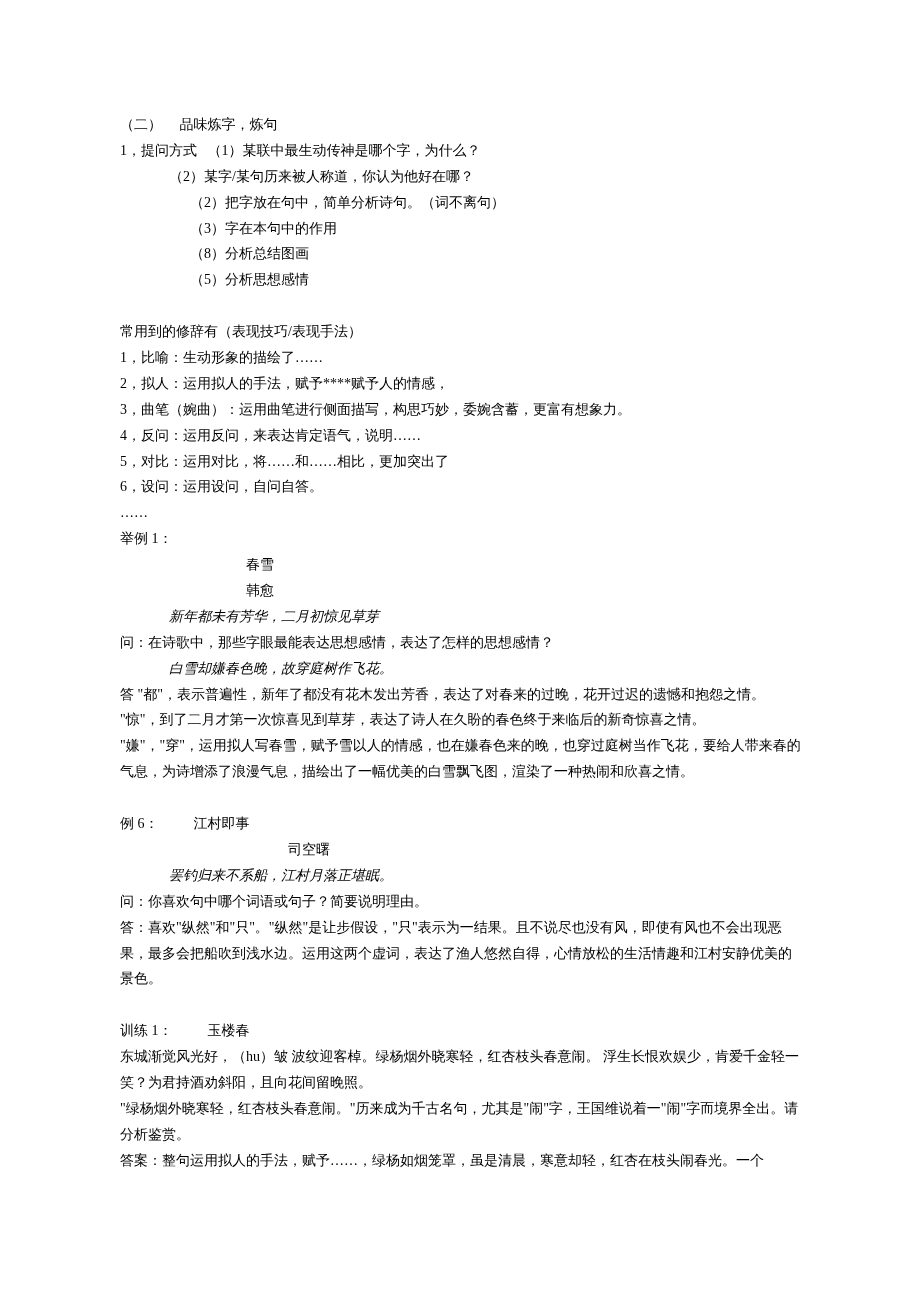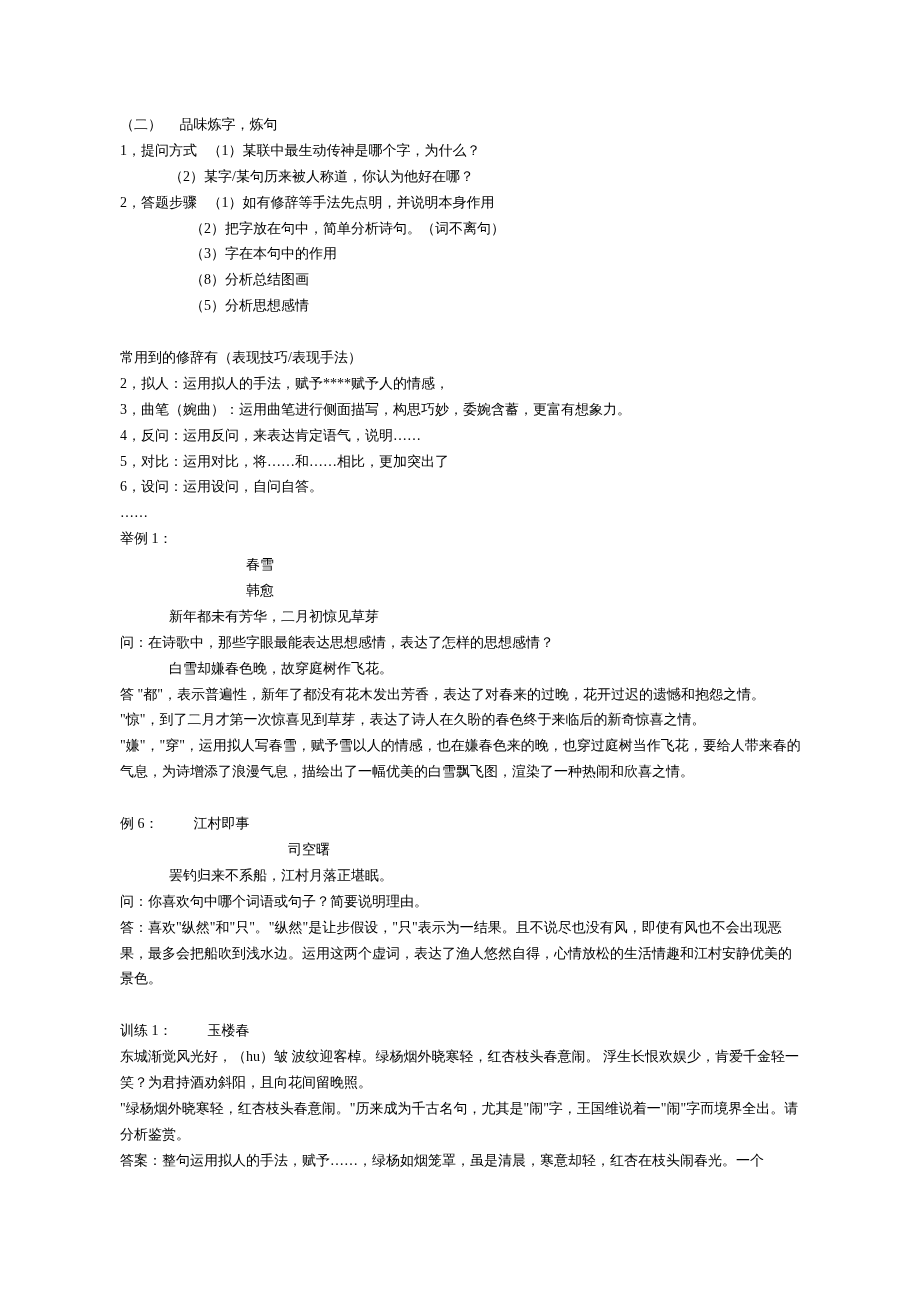--- a/index.html
+++ b/index.html
@@ -16,47 +16,45 @@
     min-height: 1302px;
     padding: 112px 115px 60px 120px;
     box-sizing: border-box;
   }
   .indent-2 { padding-left: 3.5em; }
   .indent-3 { padding-left: 5em; }
   .para { margin: 0; }
   .section-gap { height: 1.85em; }
   .title-center { padding-left: 9em; }
   .author-center { padding-left: 9em; }
-  .poem-indent { padding-left: 3.5em; }
+  .poem-indent { padding-left: 3.5em; font-style: italic; }
 </style>
 </head>
 <body>
 
 <div class="page">
 
   <p class="para">
     <span>（二）</span>&nbsp;&nbsp;&nbsp;&nbsp;&nbsp;<span>品味炼字，炼句</span>
   </p>
 
   <p class="para">
     <span>1，提问方式</span>&nbsp;&nbsp;&nbsp;<span>（1）某联中最生动传神是哪个字，为什么？</span>
   </p>
   <p class="para indent-2">（2）某字/某句历来被人称道，你认为他好在哪？</p>
 
-  <p class="para">
-    <span>2，答题步骤</span>&nbsp;&nbsp;&nbsp;<span>（1）如有修辞等手法先点明，并说明本身作用</span>
-  </p>
   <p class="para indent-3">（2）把字放在句中，简单分析诗句。（词不离句）</p>
   <p class="para indent-3">（3）字在本句中的作用</p>
   <p class="para indent-3">（8）分析总结图画</p>
   <p class="para indent-3">（5）分析思想感情</p>
 
   <div class="section-gap"></div>
 
   <p class="para">常用到的修辞有（表现技巧/表现手法）</p>
+  <p class="para">1，比喻：生动形象的描绘了……</p>
   <p class="para">2，拟人：运用拟人的手法，赋予****赋予人的情感，</p>
   <p class="para">3，曲笔（婉曲）：运用曲笔进行侧面描写，构思巧妙，委婉含蓄，更富有想象力。</p>
   <p class="para">4，反问：运用反问，来表达肯定语气，说明……</p>
   <p class="para">5，对比：运用对比，将……和……相比，更加突出了</p>
   <p class="para">6，设问：运用设问，自问自答。</p>
   <p class="para">……</p>
 
   <p class="para">举例 1：</p>
   <p class="para title-center">春雪</p>
   <p class="para author-center">韩愈</p>

